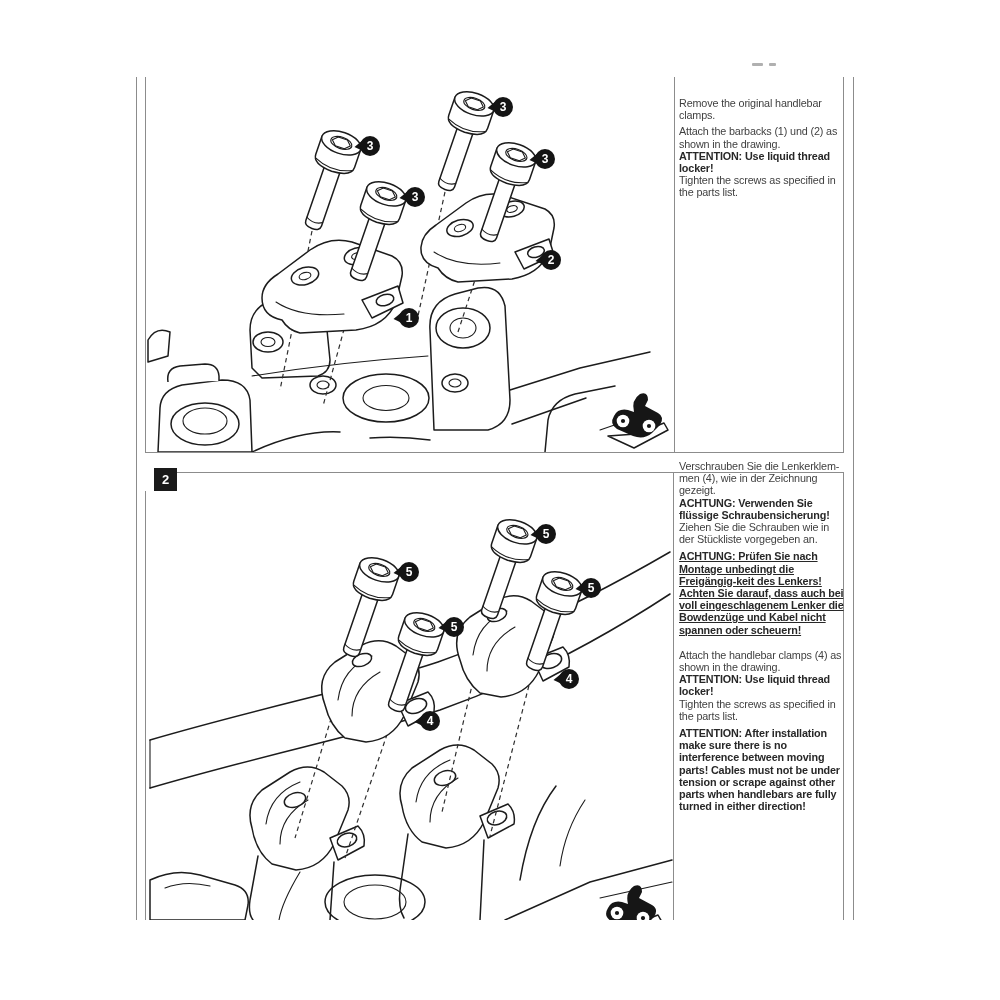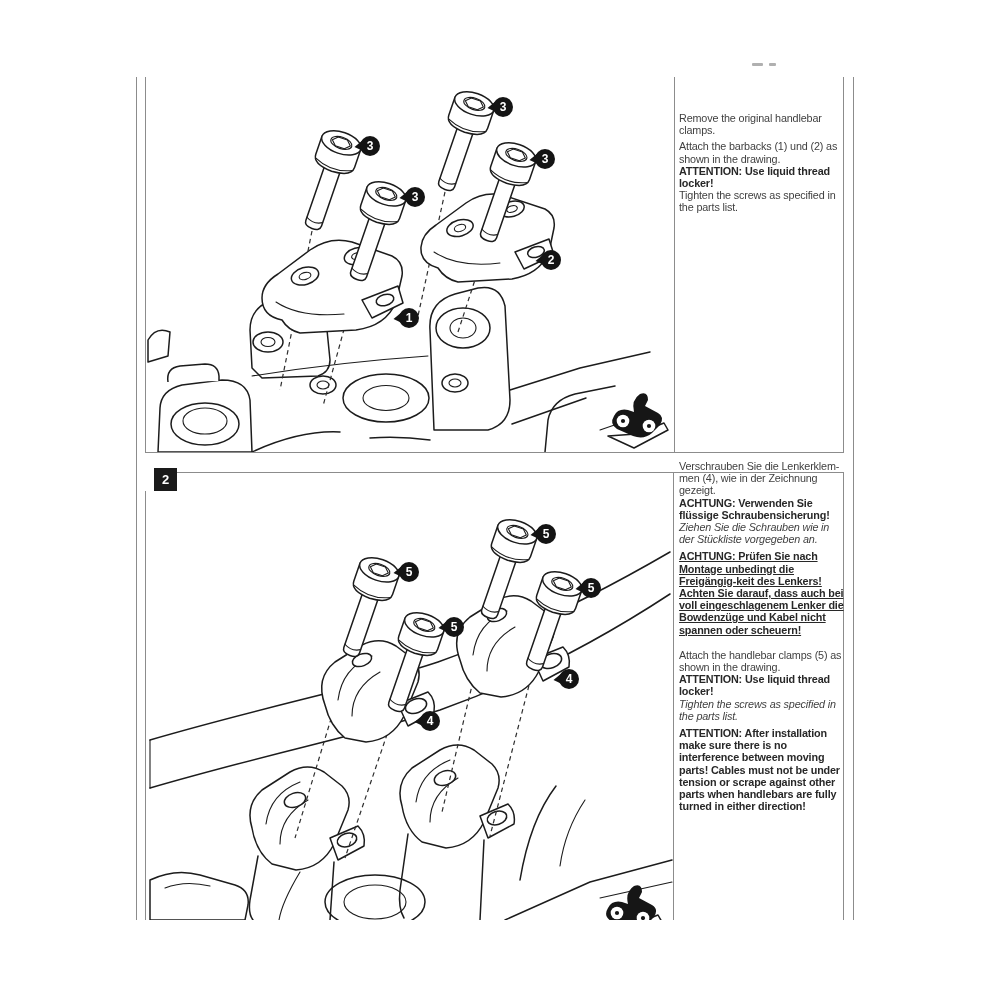--- a/index.html
+++ b/index.html
@@ -4,21 +4,21 @@
 <style>
   html,body{margin:0;padding:0;}
   body{width:1000px;height:1000px;background:#ffffff;position:relative;overflow:hidden;
        font-family:"Liberation Sans",sans-serif;}
   .vline,.hline{position:absolute;background:#8c8c8c;}
   .textcol{position:absolute;left:679px;width:165px;color:#3f3f3f;
            font-size:10.8px;line-height:12.2px;letter-spacing:-0.15px;}
   .textcol p{margin:0 0 4px 0;}
   .textcol p.bold{font-weight:bold;color:#282828;}
   .textcol p.mb0{margin-bottom:0;}
-  .textcol p.mb5{margin-bottom:5px;font-style:italic;}
+  .textcol p.mb5{margin-bottom:5px;}
   .textcol p.mb13{margin-bottom:13px;text-decoration:underline;}
   .stepbadge{position:absolute;left:154px;top:468px;width:23px;height:23px;background:#1a1a1a;
              color:#fff;font-weight:bold;font-size:13px;display:flex;align-items:center;justify-content:center;}
   .remnant{position:absolute;left:752px;top:63px;height:8px;}
   .remnant i{display:inline-block;height:3px;background:#b0b0b0;margin-right:6px;vertical-align:top;border-radius:1px;}
   svg{position:absolute;overflow:hidden;}
   .ln{fill:none;stroke:#1c1c1c;stroke-width:1.5;stroke-linecap:round;stroke-linejoin:round;}
   .fw{fill:#ffffff;stroke:#1c1c1c;stroke-width:1.5;stroke-linejoin:round;}
   .thin{stroke-width:1.1;}
   .dash{fill:none;stroke:#2e2e2e;stroke-width:1.2;stroke-dasharray:4.5 3.6;}
@@ -277,29 +277,29 @@
   </g>
   <g transform="translate(569,679)">
     <path class="bdg" d="M-15.5,1 L-6.5,-6.5 L-6,5.5 Z"></path>
       <circle class="bdg" r="10"></circle>
     <text class="bnum" y="4.2" text-anchor="middle">4</text>
   </g>
 
   <use href="#rlogo2" transform="translate(600,884)"></use>
 </svg>
 
-<div class="textcol" style="top:112px">
+<div class="textcol" style="top:97px">
   <p>Remove the original handlebar clamps.</p>
   <p class="mb0">Attach the barbacks (1) und (2) as shown in the drawing.</p>
   <p class="bold mb0">ATTENTION: Use liquid thread locker!</p>
   <p class="mb0">Tighten the screws as specified in the parts list.</p>
 </div>
 
 <div class="textcol" style="top:460px">
   <p class="mb0">Verschrauben Sie die Lenkerklem-men (4), wie in der Zeichnung gezeigt.</p>
   <p class="bold mb0">ACHTUNG: Verwenden Sie flüssige Schraubensicherung!</p>
   <p class="mb5">Ziehen Sie die Schrauben wie in der Stückliste vorgegeben an.</p>
   <p class="bold mb13">ACHTUNG: Prüfen Sie nach Montage unbedingt die Freigängig-keit des Lenkers! Achten Sie darauf, dass auch bei voll eingeschlagenem Lenker die Bowdenzüge und Kabel nicht spannen oder scheuern!</p>
-  <p class="mb0">Attach the handlebar clamps (5) as shown in the drawing.</p>
+  <p class="mb0">Attach the handlebar clamps (4) as shown in the drawing.</p>
   <p class="bold mb0">ATTENTION: Use liquid thread locker!</p>
   <p class="mb5">Tighten the screws as specified in the parts list.</p>
   <p class="bold">ATTENTION: After installation make sure there is no interference between moving parts! Cables must not be under tension or scrape against other parts when handlebars are fully turned in either direction!</p>
 </div>
 
 </body></html>

